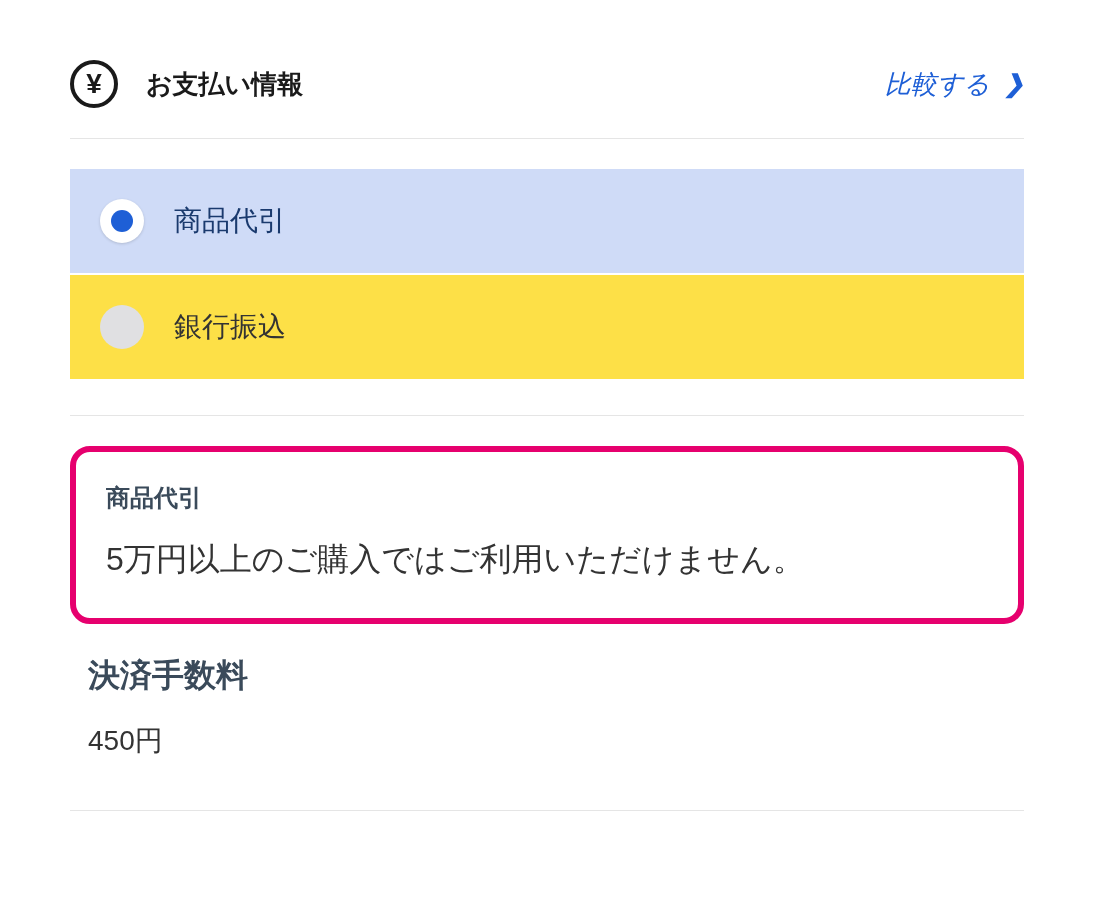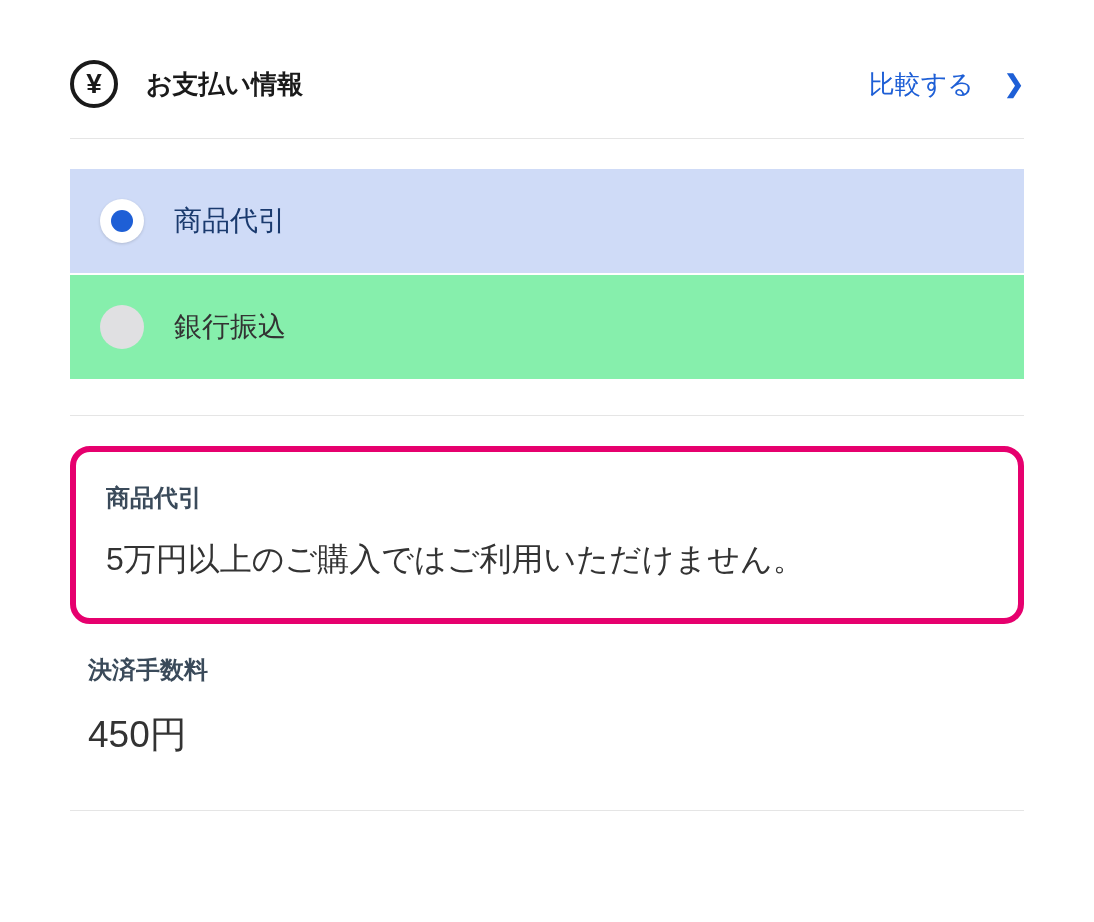--- a/index.html
+++ b/index.html
@@ -35,41 +35,42 @@
       color: #1a1a1a;
     }
     .section-title {
       font-size: 26px;
       font-weight: bold;
       color: #1a1a1a;
     }
     .compare-link {
       display: flex;
       align-items: center;
-      gap: 30px;
+      gap: 14px;
       color: #1e5fd6;
       font-size: 26px;
       cursor: pointer;
+      font-style: italic;
     }
     .chevron {
       font-size: 24px;
       font-weight: bold;
     }
     .option {
       display: flex;
       align-items: center;
       gap: 30px;
       padding: 30px 30px;
       cursor: pointer;
     }
     .option.selected {
       background: #cfdbf7;
     }
     .option.unselected {
-      background: #86efac;
+      background: #fde047;
       margin-top: 2px;
     }
     .radio {
       width: 44px;
       height: 44px;
       border-radius: 50%;
       background: #fff;
       display: flex;
       align-items: center;
       justify-content: center;
@@ -113,27 +114,27 @@
       margin-bottom: 24px;
     }
     .info-text {
       font-size: 32px;
       color: #333;
     }
     .fee-section {
       padding: 0 18px;
     }
     .fee-title {
-      font-size: 24px;
+      font-size: 32px;
       font-weight: bold;
       color: #3a4a5a;
       margin-bottom: 24px;
     }
     .fee-value {
-      font-size: 37px;
+      font-size: 28px;
       color: #333;
       margin-bottom: 50px;
     }
     hr.bottom-divider {
       border: none;
       border-top: 1px solid #e5e5e5;
     }
   </style>
 </head>
 <body>

